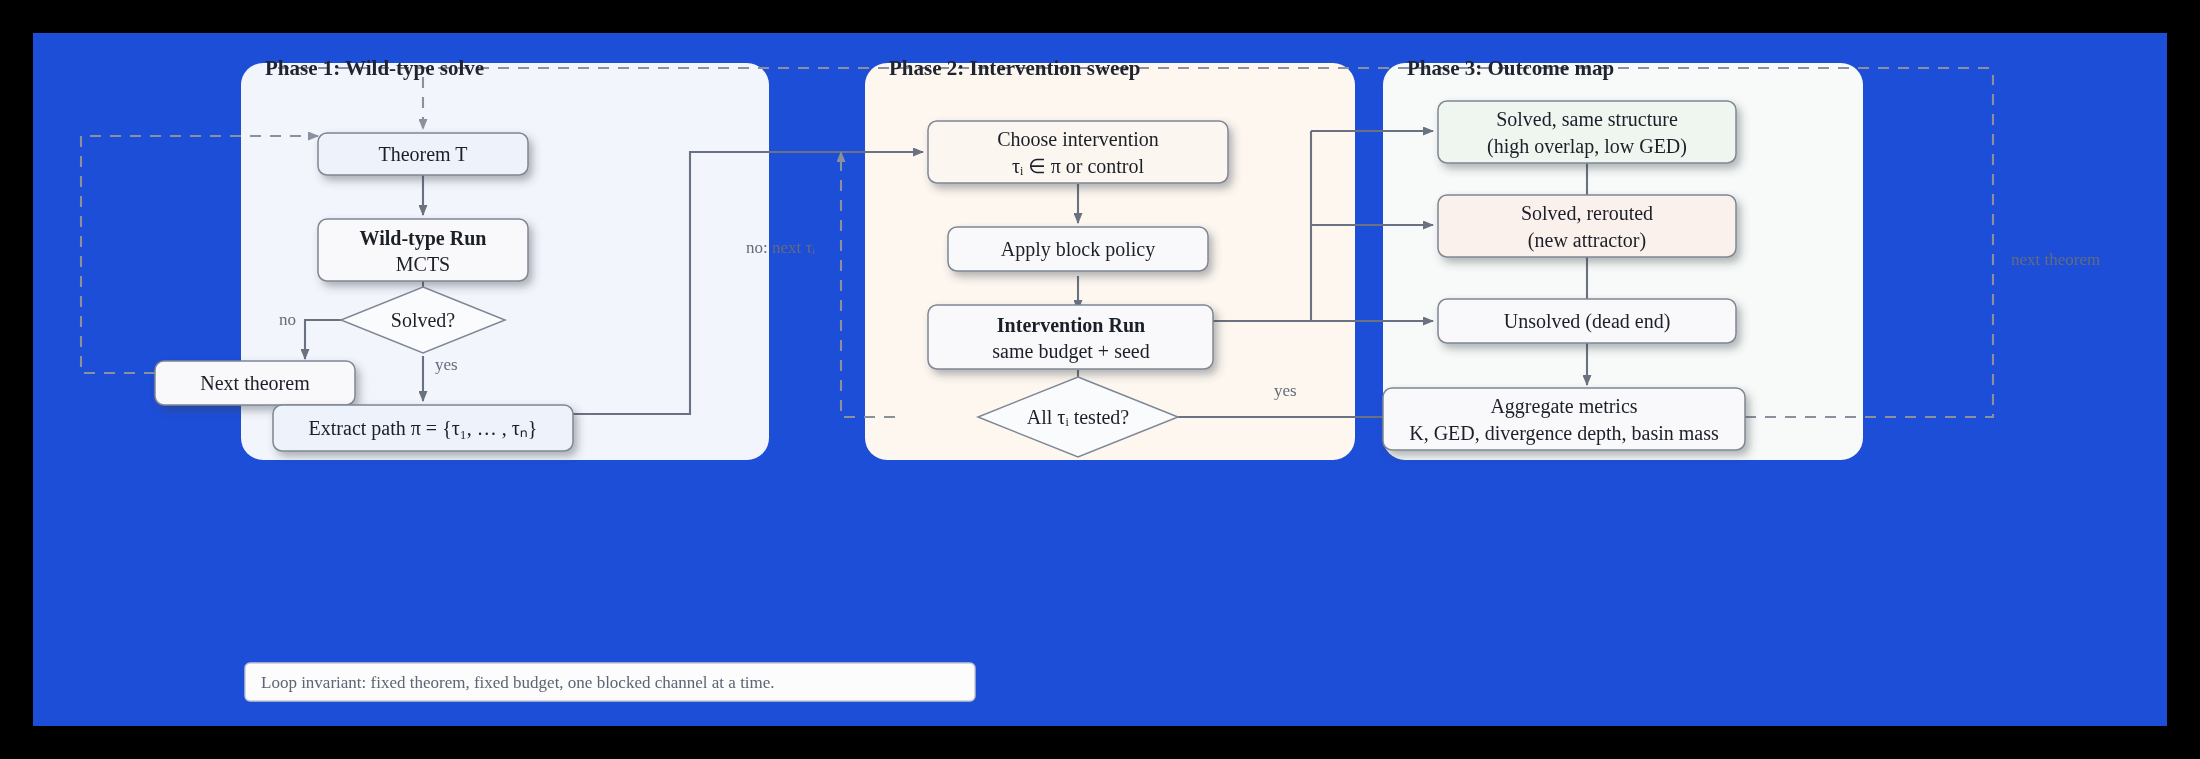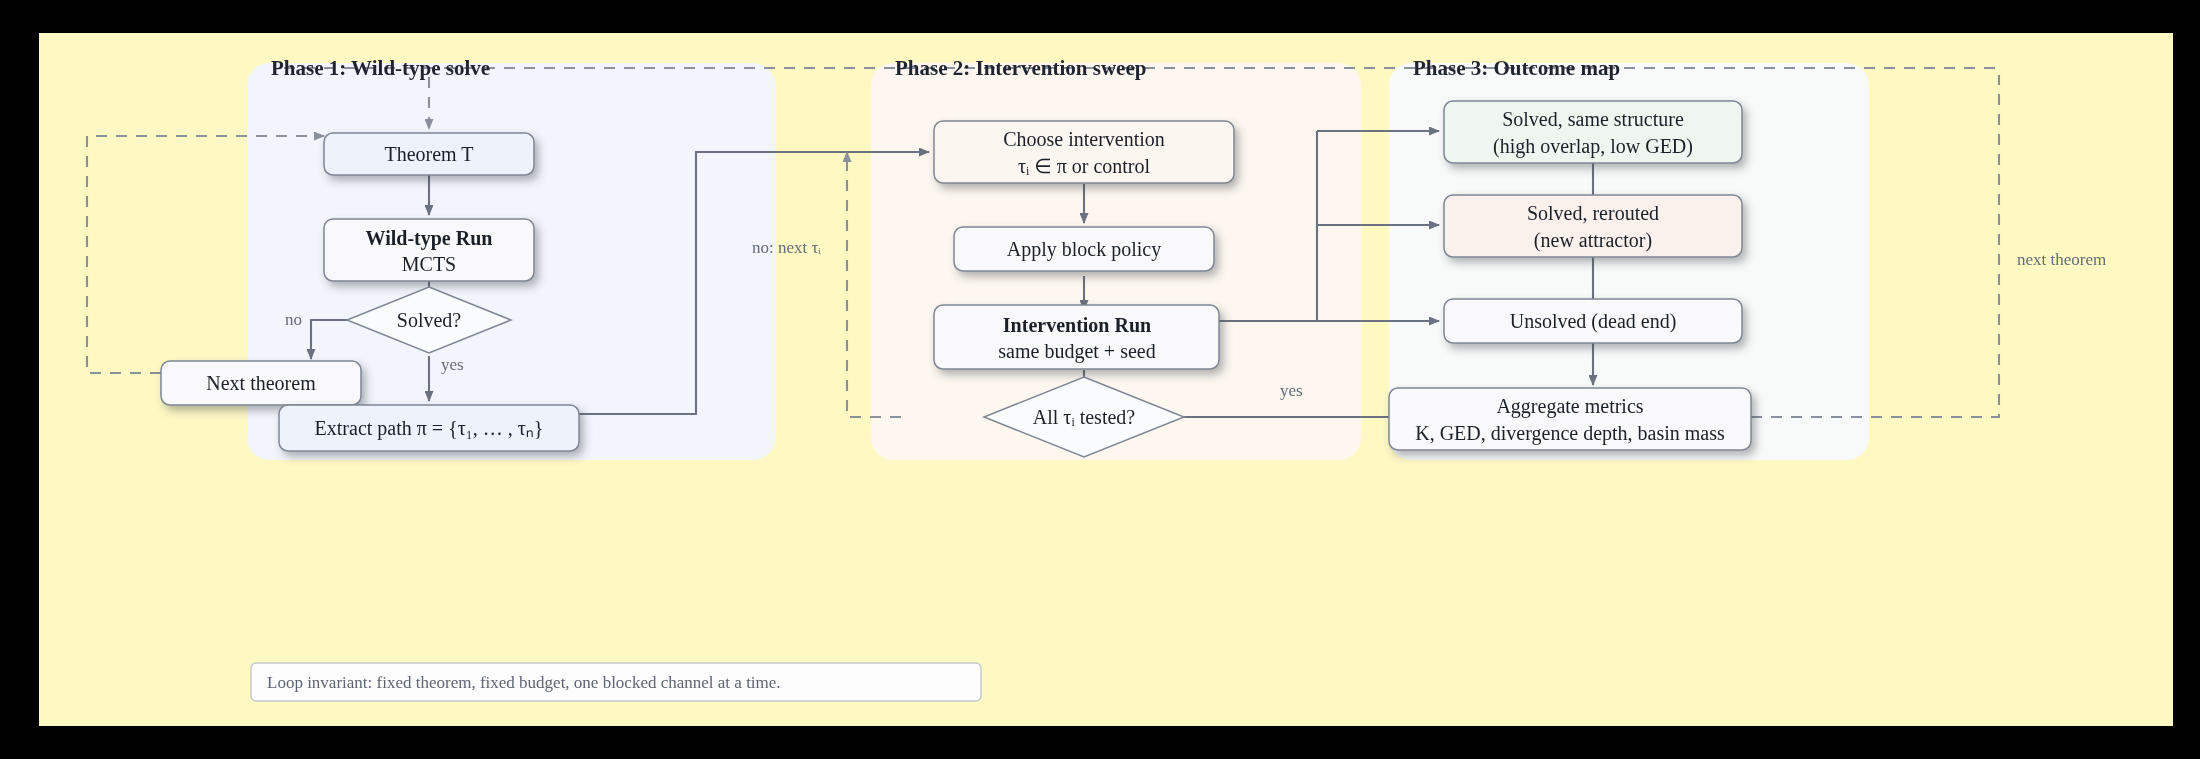--- a/index.html
+++ b/index.html
@@ -1,17 +1,17 @@
 <!DOCTYPE html>
 <html><head>
 <meta charset="utf-8">
 <style>
   html,body{margin:0;padding:0;background:#000;}
   body{width:2200px;height:759px;overflow:hidden;font-family:"Liberation Serif",serif;}
-  #frame{position:absolute;left:33px;top:33px;width:2134px;height:693px;background:#fef9c3;margin-left:6px;}
+  #frame{position:absolute;left:33px;top:33px;width:2134px;height:693px;background:#1d4ed8;}
   svg#flow{display:block;width:2134px;height:693px;}
   .phase-title{font-family:"Liberation Serif",serif;font-weight:bold;font-size:21px;fill:#1f2430;}
   .node-text{font-family:"Liberation Serif",serif;font-size:20px;fill:#1b1f28;}
   .node-text.bold{font-weight:bold;}
   .edge-label{font-family:"Liberation Serif",serif;font-size:17px;fill:#646b7a;}
   .invariant-text{font-family:"Liberation Serif",serif;font-size:17px;fill:#5d6472;}
   .solidline{stroke:#6a7180;stroke-width:2.1;fill:none;}
   .dashline{stroke:#8a909c;stroke-width:2.1;fill:none;stroke-dasharray:11 9;}
   .nodeshape{stroke:#7f8694;stroke-width:1.5;}
   .diamond{fill:#fafbfd;stroke:#7f8694;stroke-width:1.5;}

